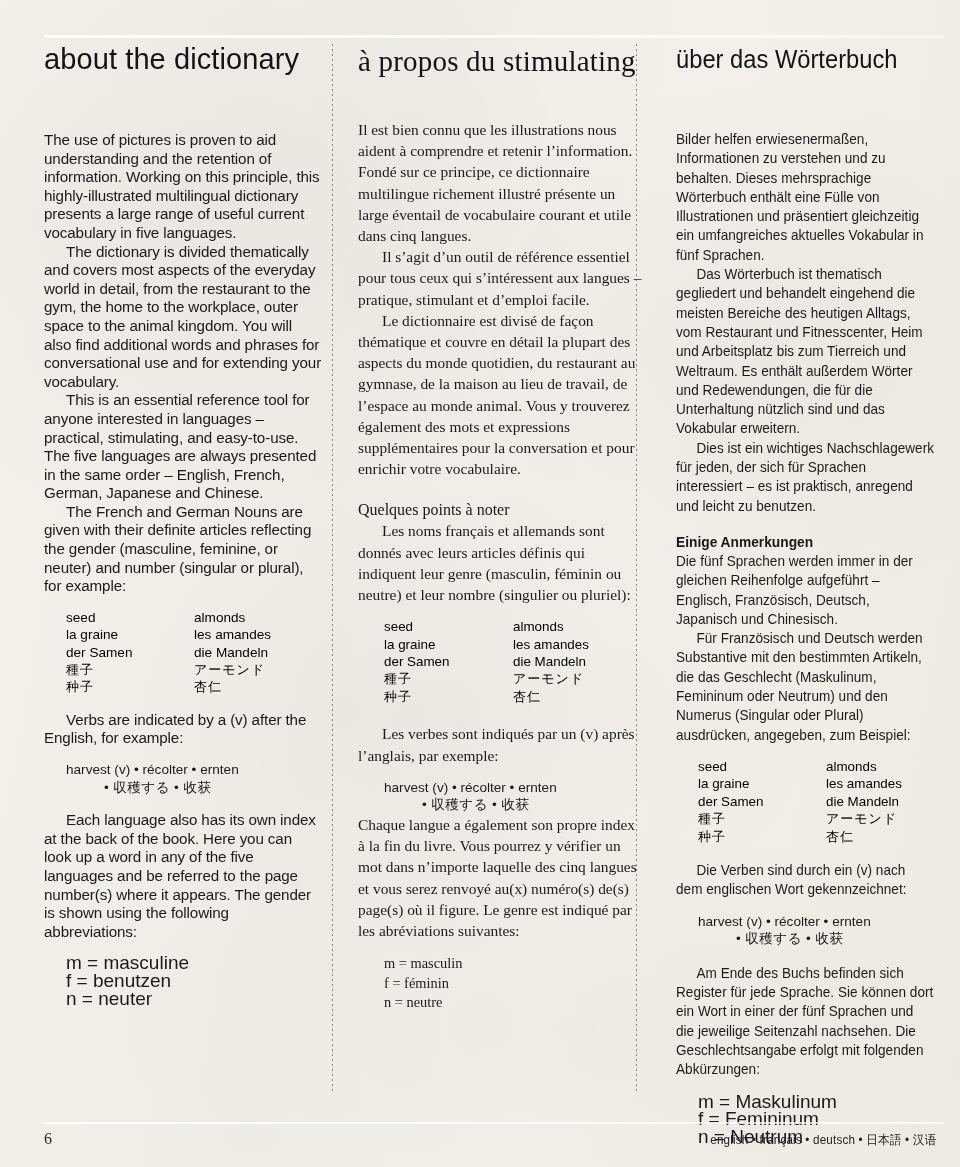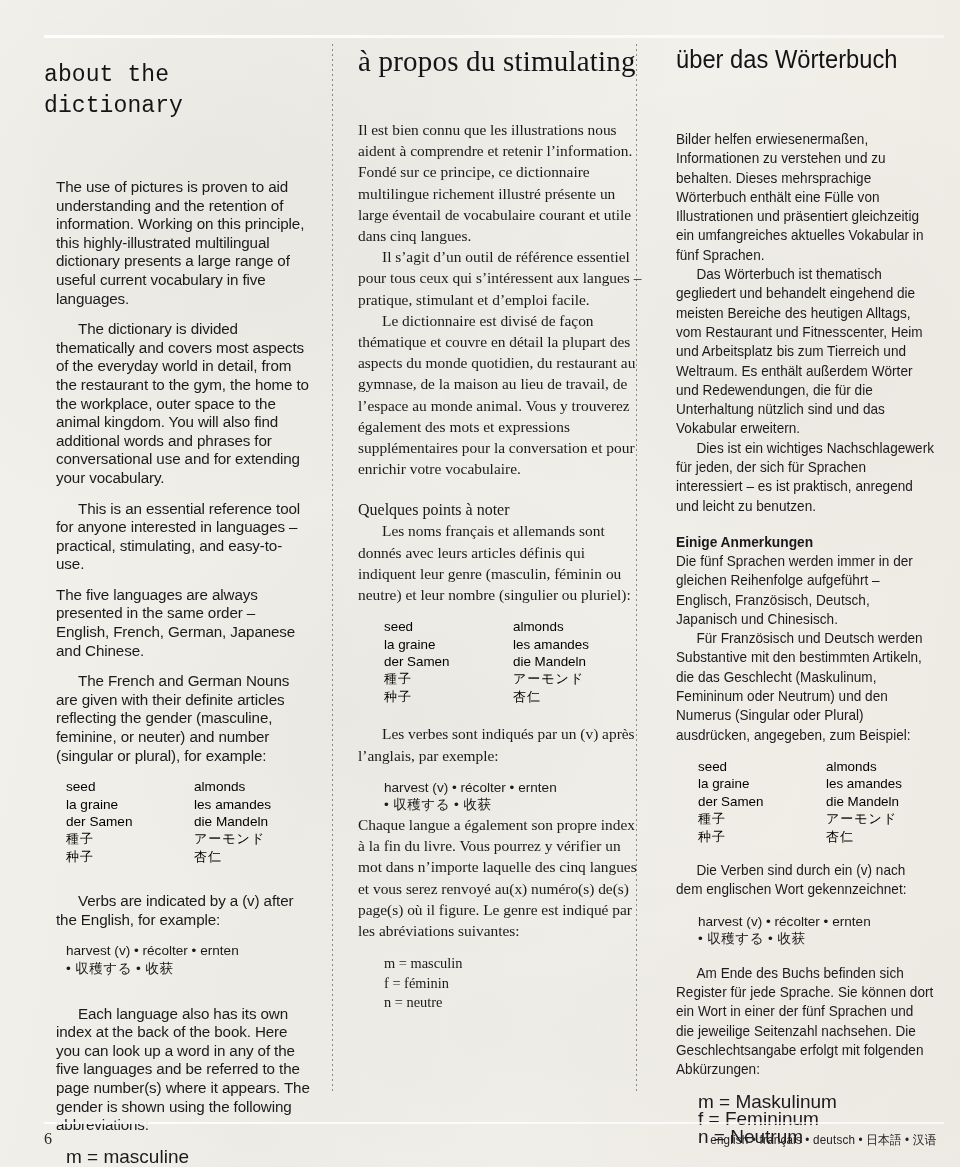--- a/index.html
+++ b/index.html
@@ -44,27 +44,27 @@
     position:absolute;top:0;width:1px;height:1050px;
     background-image:linear-gradient(to bottom,#6d6c68 0 2px, rgba(0,0,0,0) 2px 5px);
     background-size:1px 5px;
     opacity:.78;
   }
   .divider.d1{left:288px;}
   .divider.d2{left:592px;}
 
   
   .col-en .title{
-    font-family:Liberation Mono, monospace;
-    font-size:23px;line-height:31px;font-weight:400;
-    letter-spacing:.1px;margin:16px 0 56px 0;color:#141316;
+    font-family:Liberation Sans, sans-serif;
+    font-size:29px;line-height:31px;font-weight:400;
+    letter-spacing:.1px;margin:0 0 56px 0;color:#141316;
   }
   .col-en p{
     font-family:"Liberation Sans", sans-serif;
-    font-size:15.2px;line-height:18.6px;margin:12px;
+    font-size:15.2px;line-height:18.6px;margin:0;
     letter-spacing:-.12px;color:#1b1a1c;
   }
   .col-en p.ind{text-indent:22px;}
   .col-en h2{
     font-family:"Liberation Sans", sans-serif;
     font-size:15.4px;line-height:19px;font-weight:700;margin:17px 0 0 0;
   }
   .col-en .gap{height:15px;}
 
   
@@ -116,21 +116,21 @@
   .col-fr .wordtable{margin-left:26px;font-size:13.4px;}
   .col-fr .wordtable .wcol{width:130px;}
   .col-de .wordtable{margin-left:22px;font-size:13.4px;}
   .col-de .wordtable .wcol{width:128px;}
 
   .verbline{
     margin:13px 0 0 22px;
     font-family:"Liberation Sans", sans-serif;
     font-size:13.6px;line-height:17.6px;color:#1b1a1c;
   }
-  .verbline .l2{letter-spacing:.4px;}
+  .verbline .l2{letter-spacing:.4px;margin-left:38px;}
   .col-fr .verbline{margin-left:26px;}
   .col-de .verbline{margin-left:22px;}
 
   .abbrs{
     margin:13px 0 0 22px;
     font-family:"Liberation Sans", sans-serif;
     font-size:19px;line-height:17.8px;color:#1b1a1c;
   }
   .col-fr .abbrs{margin-left:26px;font-family:"Liberation Serif", serif;font-size:14.4px;line-height:19.4px;}
   .col-de .abbrs{margin-left:22px;}

